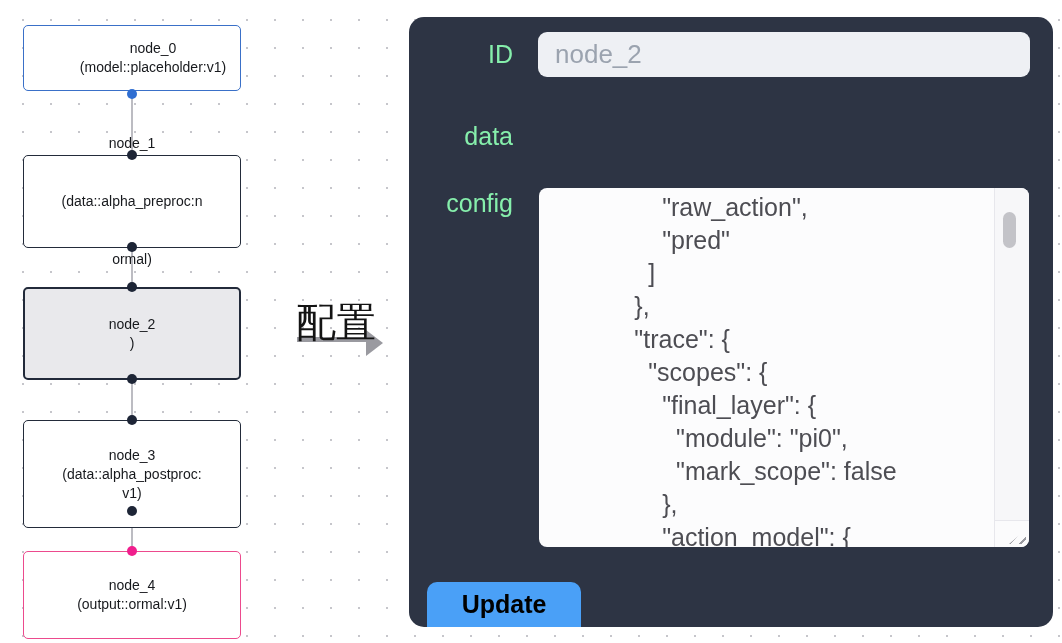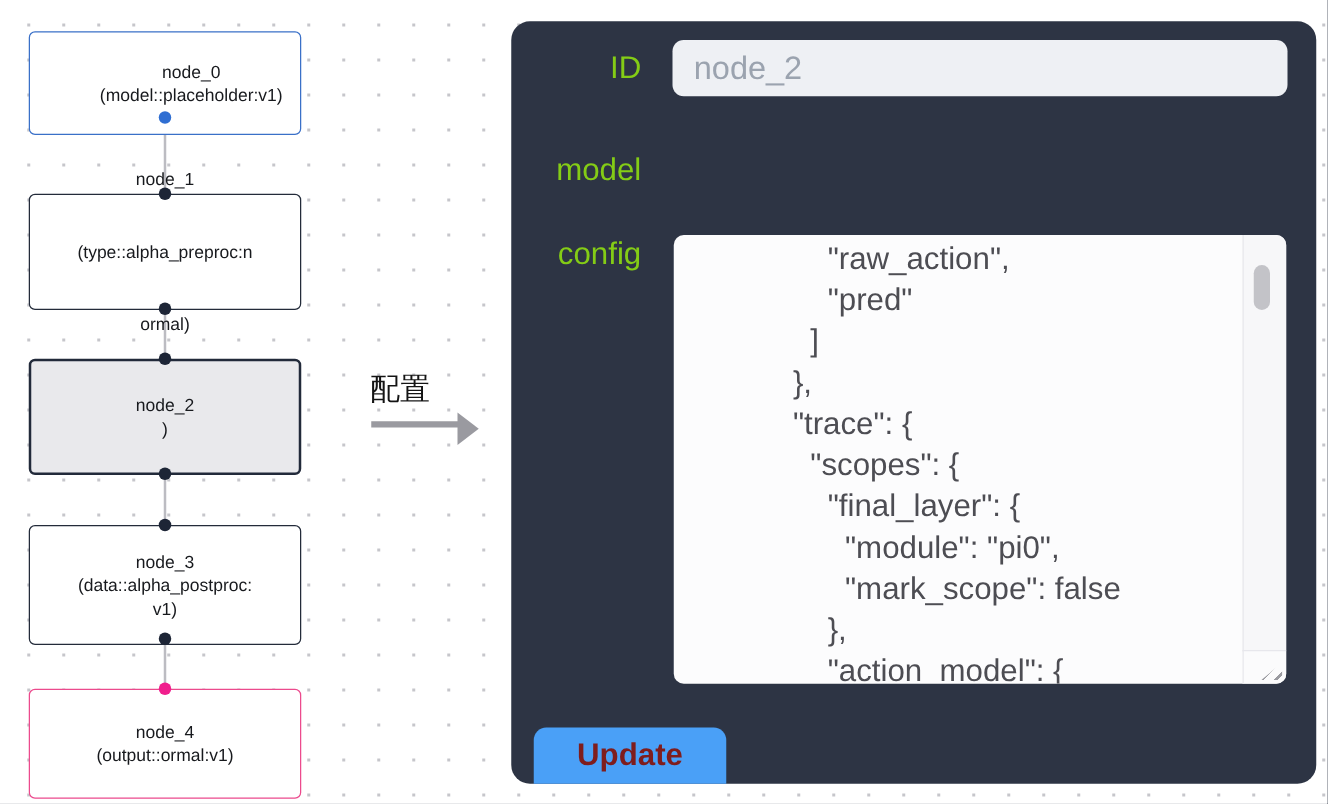--- a/index.html
+++ b/index.html
@@ -5,77 +5,77 @@
   html,body{margin:0;padding:0;width:1062px;height:643px;overflow:hidden;
     font-family:"Liberation Sans","DejaVu Sans",sans-serif;}
   .canvas{position:relative;width:1062px;height:643px;background-color:#ffffff;
     background-image:radial-gradient(circle,#c6c6cb 1.2px,transparent 1.4px);
     background-size:28px 28px;background-position:9px 6px;}
   
   .node{position:absolute;left:23px;width:218px;box-sizing:border-box;background:#ffffff;
     border:1.5px solid #232b3a;border-radius:5px;display:flex;flex-direction:column;
     justify-content:center;align-items:center;text-align:center;
     font-size:14px;line-height:19px;color:#17191d;z-index:2;}
-  .node-0{top:25px;height:83px;border-color:#3a70c8;padding-left:42px;}
+  .node-0{top:25px;height:66px;border-color:#3a70c8;padding-left:42px;}
   .node-1{top:155px;height:93px;gap:39px;}
   .node-2{top:287px;height:93px;background:#e9e9ec;border-width:2.5px;border-color:#222a3a;}
-  .node-3{top:420px;height:96px;}
+  .node-3{top:420px;height:108px;}
   .node-4{top:551px;height:88px;border-color:#ec4a8d;}
   .edge{position:absolute;left:131px;width:2px;background:#bcbcc2;z-index:1;}
   .port{position:absolute;left:132px;width:10px;height:10px;border-radius:50%;
     transform:translate(-50%,-50%);background:#1d2536;z-index:3;}
   .port.blue{background:#2f6ed2;}
   .port.pink{background:#f01e8d;}
   
-  .translabel{position:absolute;left:296px;top:295px;font-size:24px;color:#141414;z-index:2;}
+  .translabel{position:absolute;left:296px;top:295px;font-size:40px;color:#141414;z-index:2;}
   .arrow-shaft{position:absolute;left:297px;top:337px;width:72px;height:5px;background:#9a9aa0;}
   .arrow-head{position:absolute;left:366px;top:330px;width:0;height:0;
     border-left:17px solid #9a9aa0;border-top:13px solid transparent;border-bottom:13px solid transparent;}
   
   .panel{position:absolute;left:409px;top:17px;width:644px;height:610px;background:#2d3444;
     border-radius:15px;overflow:hidden;z-index:4;}
-  .flabel{position:absolute;left:0;width:104px;text-align:right;color:#84cc16;font-size:25px;}
+  .flabel{position:absolute;left:0;width:104px;text-align:right;color:#86efac;font-size:25px;}
   .flabel.row{height:45px;line-height:45px;}
   .finput{position:absolute;left:129px;width:492px;height:45px;box-sizing:border-box;
     background:#eef0f4;border:none;outline:none;border-radius:9px;padding:0 17px;
     font-family:"Liberation Sans","DejaVu Sans",sans-serif;font-size:26px;color:#9ba3af;}
   .codebox{position:absolute;left:130px;top:171px;width:490px;height:359px;background:#fcfcfd;
     border-radius:8px;overflow:hidden;}
   .code{position:absolute;left:0;top:0;right:34px;bottom:0;padding:3px 0 0 12px;
     white-space:pre;overflow:hidden;font-family:"Liberation Sans","DejaVu Sans",sans-serif;
     font-size:25px;line-height:33px;color:#4d4d53;}
   .vtrack{position:absolute;top:0;right:0;width:34px;height:333px;background:#f7f7f9;
     border-left:1px solid #e7e7ec;}
   .vthumb{position:absolute;top:24px;left:8px;width:13px;height:36px;border-radius:7px;background:#c3c3c8;}
   .scorner{position:absolute;right:0;bottom:0;width:34px;height:26px;background:#fbfbfc;
     border-left:1px solid #e7e7ec;border-top:1px solid #e7e7ec;}
   .resizer{position:absolute;right:3px;bottom:3px;width:17px;height:14px;
     background:repeating-linear-gradient(-45deg,transparent 0 3px,#9a9aa0 3px 5px,transparent 5px 8px);
     clip-path:polygon(100% 0,0 100%,100% 100%);}
   .update{position:absolute;left:18px;top:565px;width:154px;height:58px;border:none;
-    background:#4aa0f7;border-radius:10px;color:#7f1d1d;font-size:25px;font-weight:700;
+    background:#4aa0f7;border-radius:10px;color:#000000;font-size:25px;font-weight:700;
     font-family:"Liberation Sans","DejaVu Sans",sans-serif;padding-bottom:14px;cursor:pointer;}
 </style>
 </head>
 <body>
 
 <div class="canvas">
 
   <div class="edge" style="top:94px;height:61px"></div>
   <div class="edge" style="top:247px;height:40px"></div>
   <div class="edge" style="top:379px;height:41px"></div>
   <div class="edge" style="top:511px;height:40px"></div>
 
   <div class="node node-0">
     <div>node_0</div>
     <div>(model::placeholder:v1)</div>
   </div>
   <div class="node node-1">
     <div>node_1</div>
-    <div>(type::alpha_preproc:n</div>
+    <div>(data::alpha_preproc:n</div>
     <div>ormal)</div>
   </div>
   <div class="node node-2">
     <div>node_2</div>
     <div>)</div>
   </div>
   <div class="node node-3">
     <div>node_3</div>
     <div>(data::alpha_postproc:</div>
     <div>v1)</div>
@@ -95,21 +95,21 @@
   <span class="port pink" style="top:551px"></span>
 
   <div class="translabel">配置</div>
   <div class="arrow-shaft"></div>
   <div class="arrow-head"></div>
 
   <div class="panel">
     <div class="flabel row" style="top:15px">ID</div>
     <input class="finput" style="top: 15px;" value="node_2">
 
-    <div class="flabel row" style="top:97px">model</div>
+    <div class="flabel row" style="top:97px">data</div>
 
     <div class="flabel" style="top:172px">config</div>
     <div class="codebox">
       <div class="code">                "raw_action",
                 "pred"
               ]
             },
             "trace": {
               "scopes": {
                 "final_layer": {

